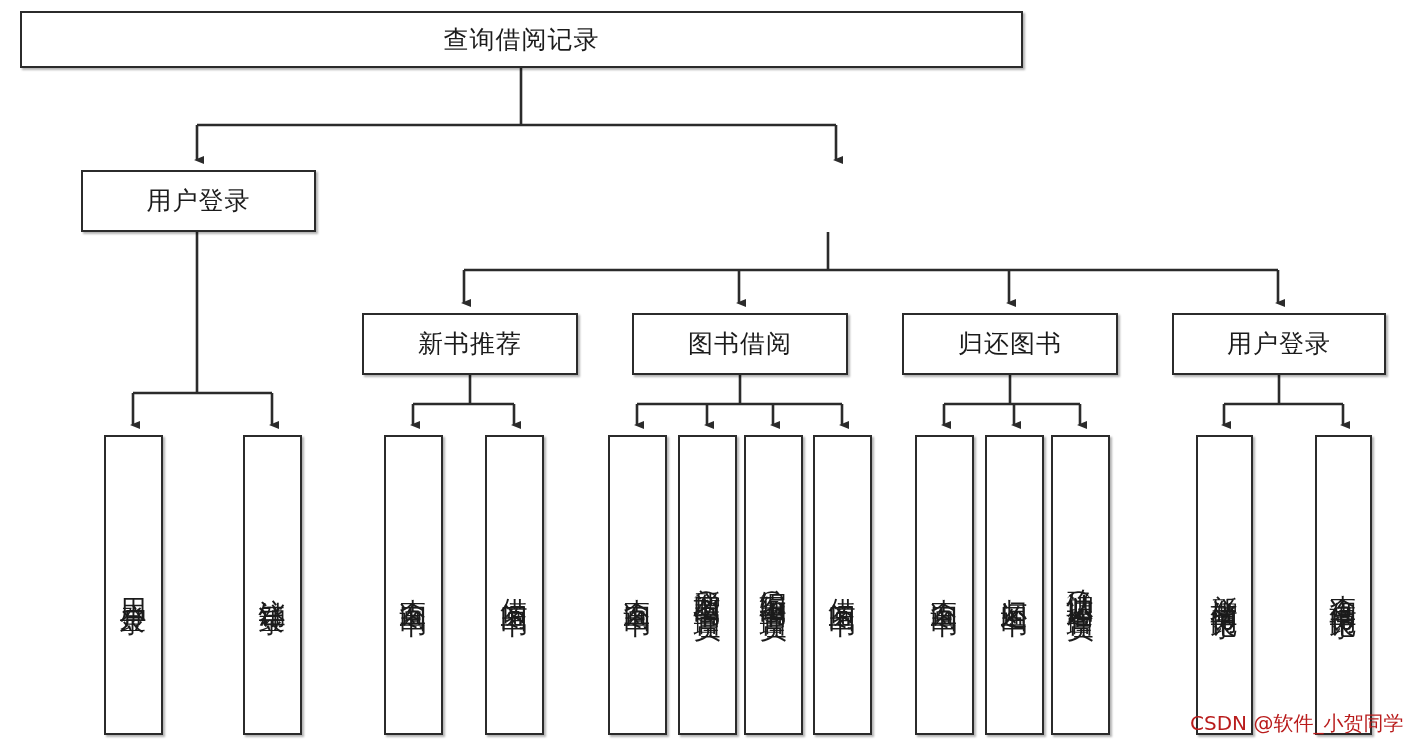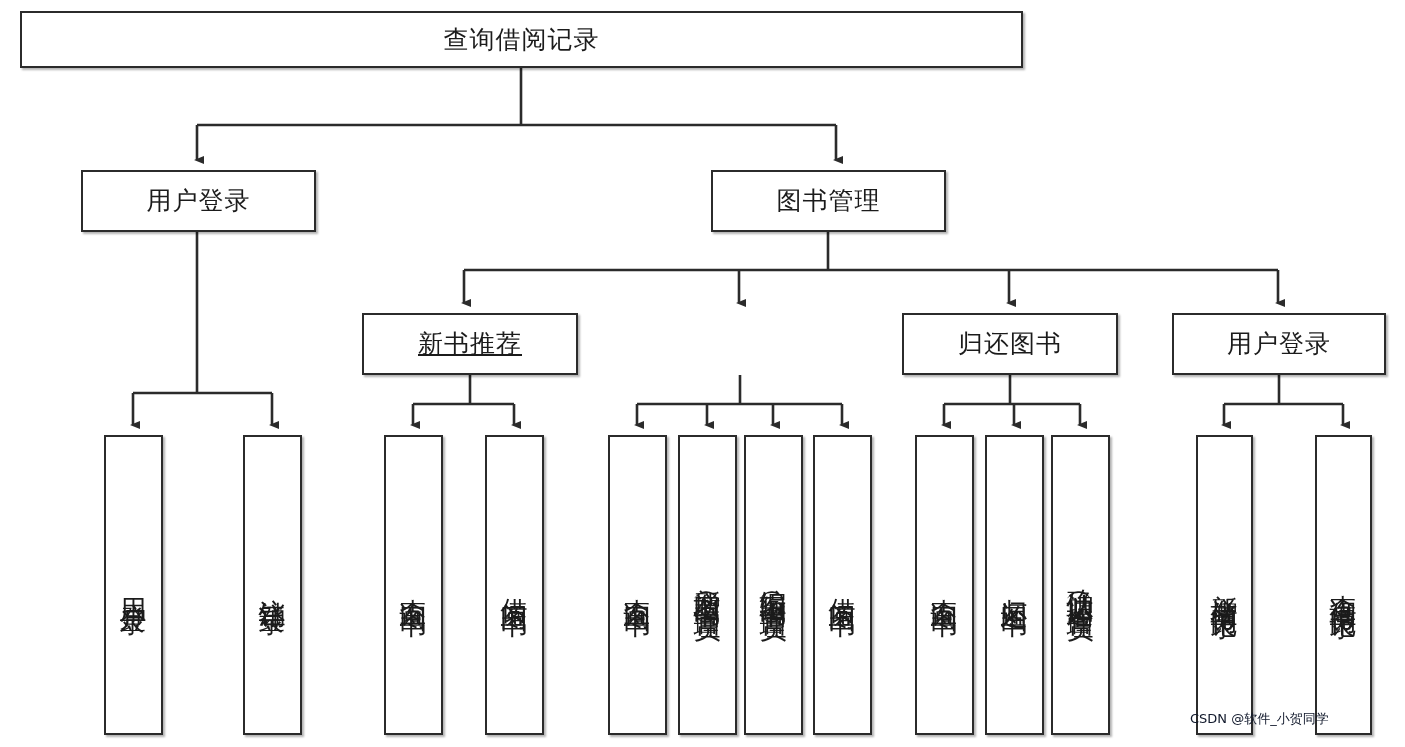--- a/index.html
+++ b/index.html
@@ -39,22 +39,22 @@
     text-orientation:upright;
     font-size:27px;
     line-height:1.08;
     letter-spacing:4px;
     white-space:nowrap;
   }
 
   .watermark{
     position:absolute;
     left:1190px;top:710px;
-    font-size:13px;
-    color:#0f172a;
+    font-size:20px;
+    color:#b91c1c;
     letter-spacing:0px;
     white-space:nowrap;
   }
 </style>
 </head>
 <body>
 
 <div id="stage">
 
   <svg class="links" viewBox="0 0 1405 747">
@@ -107,26 +107,26 @@
     </g>
   </svg>
 
   <div class="node root" style="left:20px;top:11px;width:1003px;height:57px;">
     <span class="lbl">查询借阅记录</span>
   </div>
 
   <div class="node h" style="left:81px;top:170px;width:235px;height:62px;">
     <span class="lbl">用户登录</span>
   </div>
-  <div class="node h" style="left:711px;top:170px;width:235px;height:62px;">
-    <span class="lbl">图书管理</span>
+
+  <div class="node h" style="left:362px;top:313px;width:216px;height:62px;">
+    <span class="lbl">新书推荐</span>
   </div>
-
-  <div class="node h" style="left:362px;top:313px;width:216px;height:62px;text-decoration:underline;">
-    <span class="lbl">新书推荐</span>
+  <div class="node h" style="left:632px;top:313px;width:216px;height:62px;">
+    <span class="lbl">图书借阅</span>
   </div>
   <div class="node h" style="left:902px;top:313px;width:216px;height:62px;">
     <span class="lbl">归还图书</span>
   </div>
   <div class="node h" style="left:1172px;top:313px;width:214px;height:62px;">
     <span class="lbl">用户登录</span>
   </div>
 
   <div class="node v" style="left:104px;top:435px;width:59px;height:300px;">
     <span class="lbl">用户登录</span>

